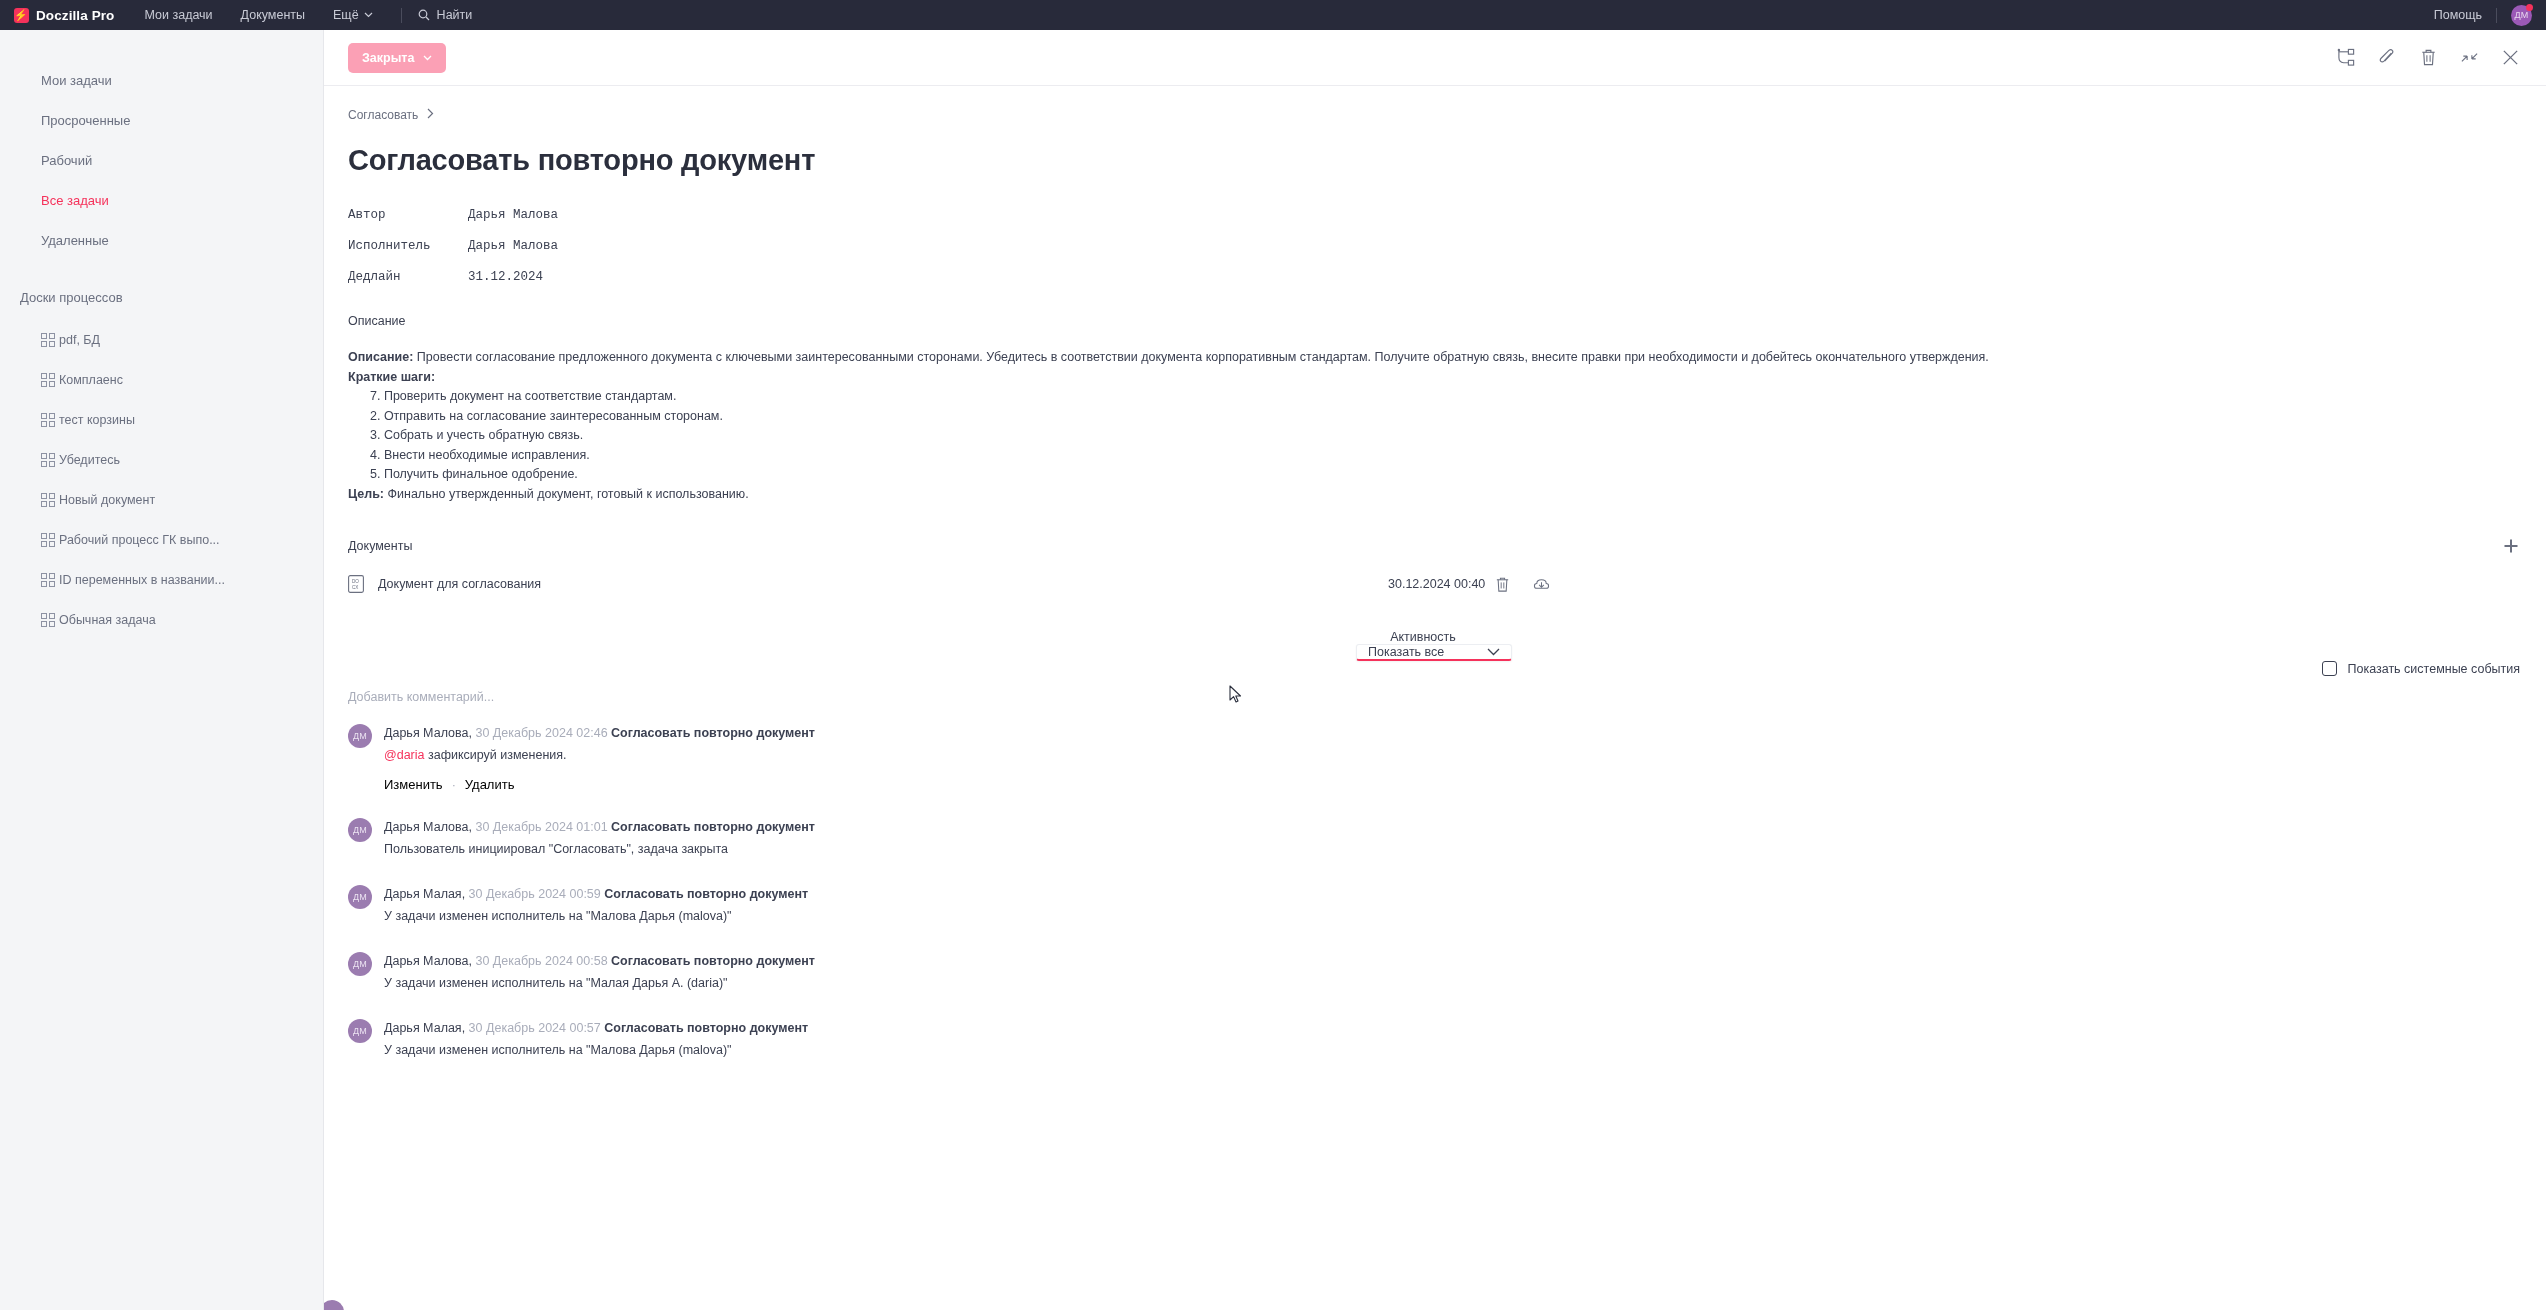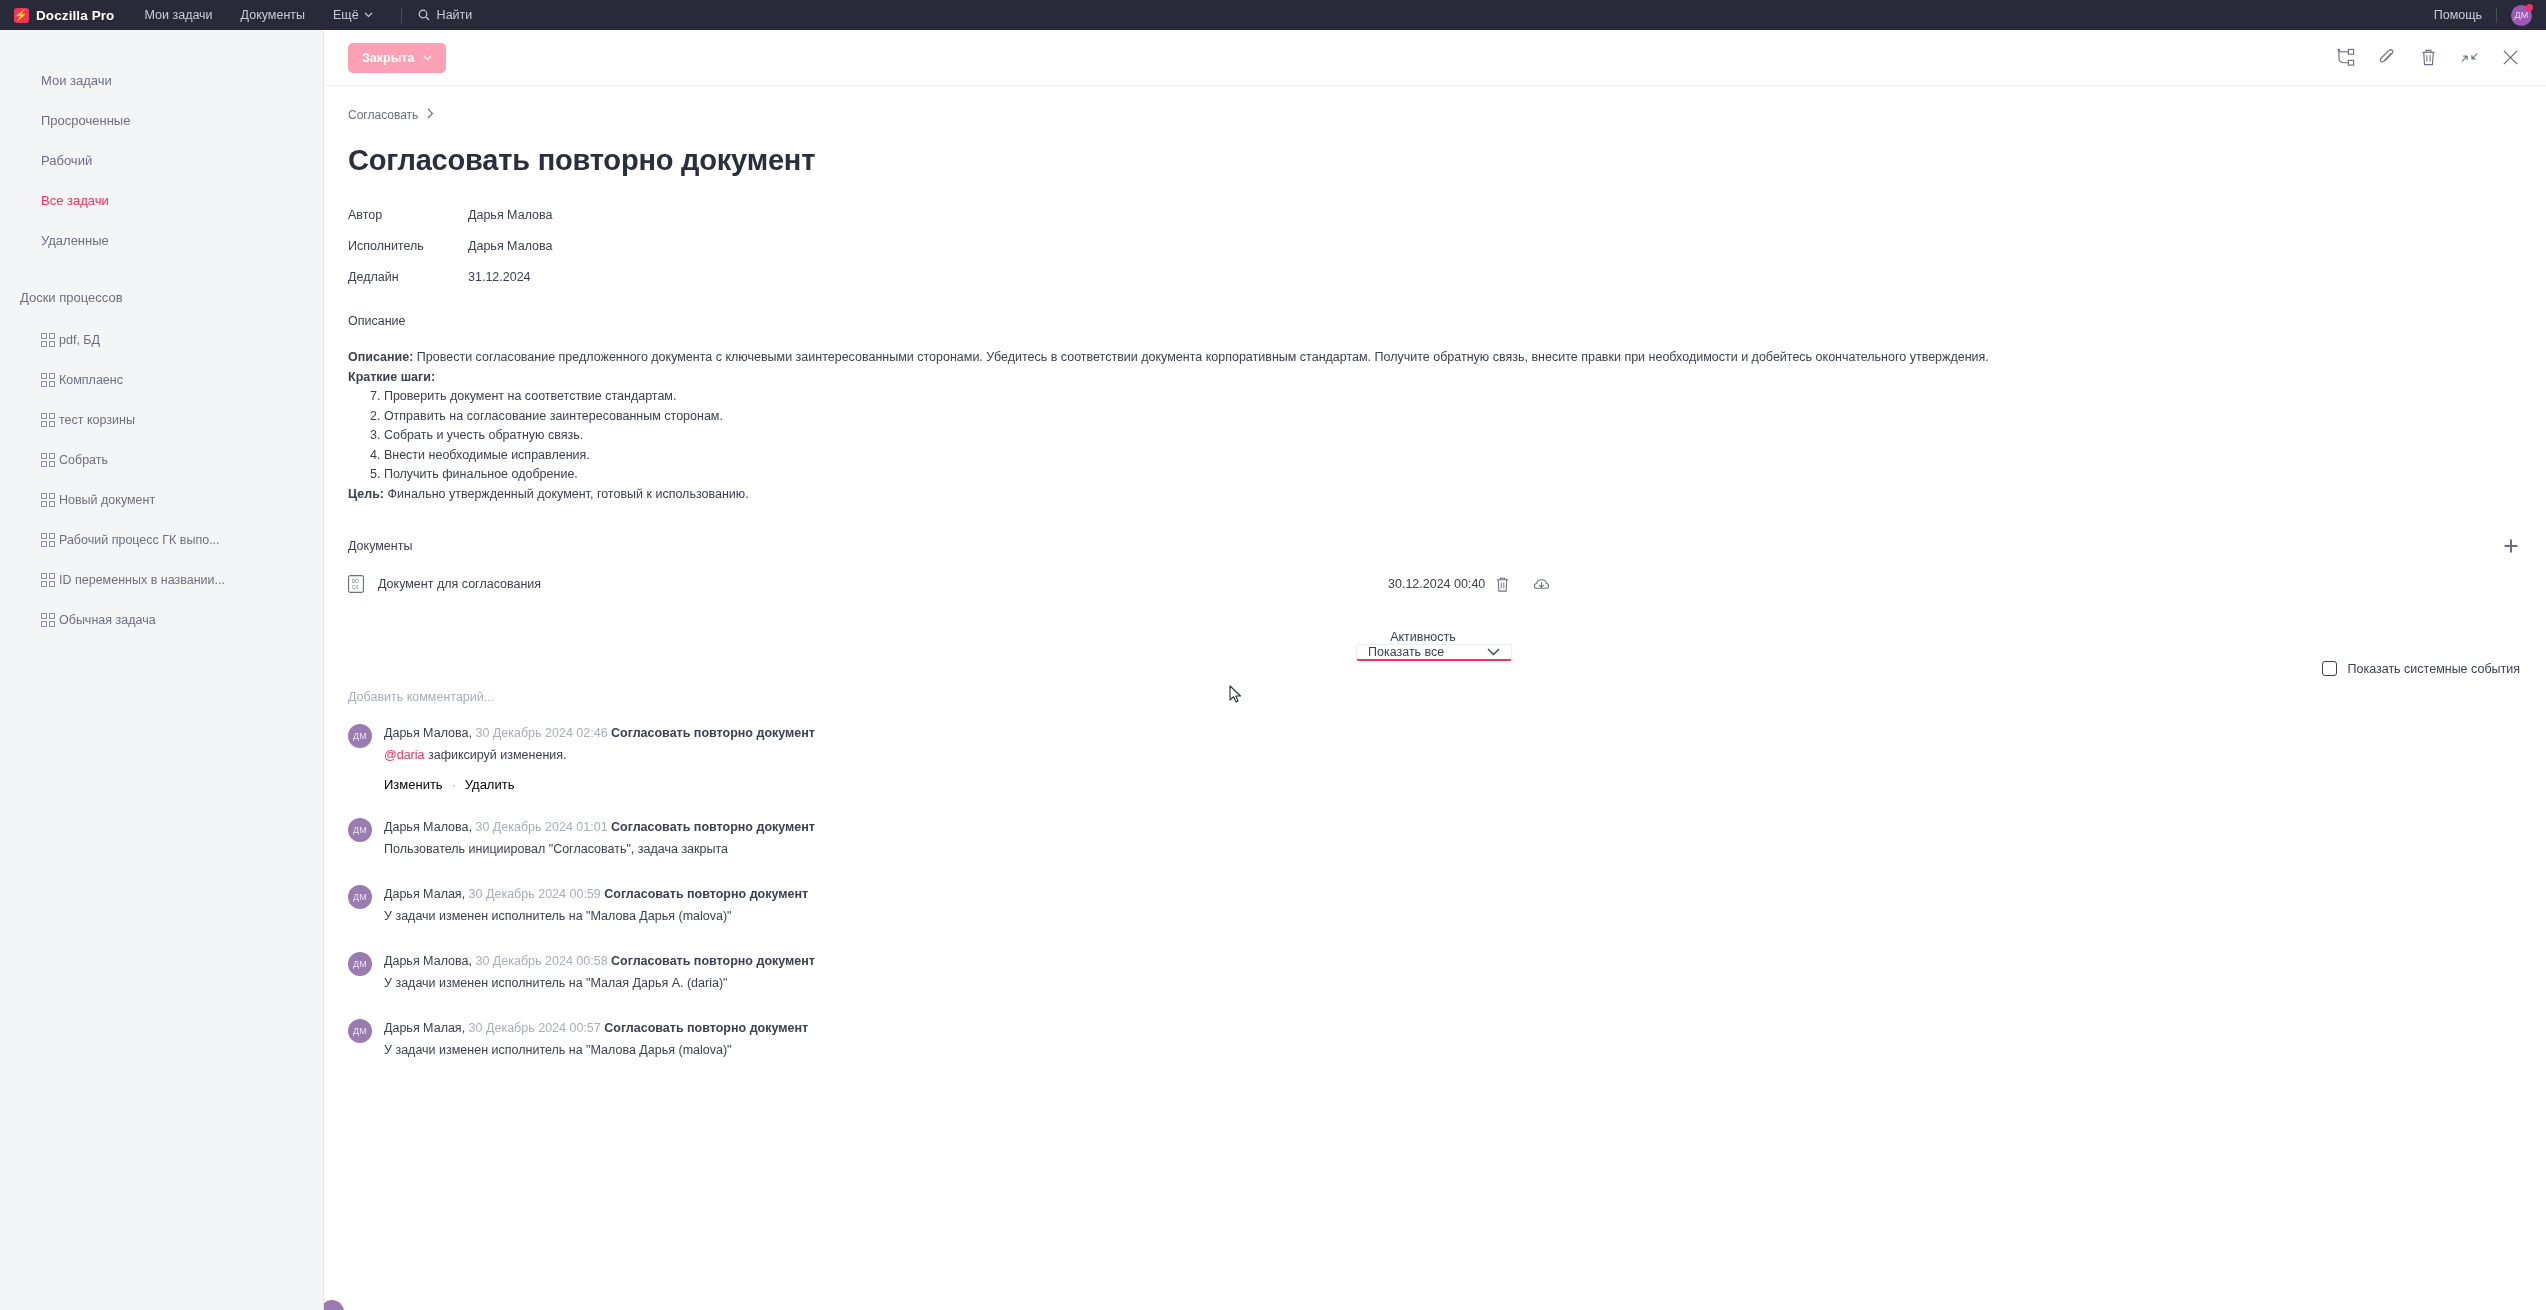--- a/index.html
+++ b/index.html
@@ -98,21 +98,21 @@
 
   .breadcrumb {
     display: flex; align-items: flex-start; gap: 9px;
     font-size: 12px; color: #6b7080; cursor: pointer; height: 22px;
   }
   .page-title {
     font-size: 29px; font-weight: bold; color: #2b2f3d;
     margin-top: 14px; letter-spacing: -.2px;
   }
 
-  .fields { margin-top: 22px; }
+  .fields { margin-top: 22px; font-family: Liberation Mono, monospace; }
   .field-row { display: flex; height: 31px; align-items: center; }
   .field-label { width: 120px; font-size: 12.5px; color: #3c4152; }
   .field-value { font-size: 12.5px; color: #3c4152; }
 
   .section-label { font-size: 12.5px; color: #3c4152; margin-top: 22px; }
 
   .desc-body { margin-top: 20px; font-size: 12.5px; color: #3c4152; line-height: 19.5px; }
   .desc-body b { font-weight: bold; }
   .desc-steps { list-style: none; margin: 0; padding: 0 0 0 22px; }
   .desc-steps li { line-height: 19.5px; }
@@ -264,21 +264,21 @@
     </svg>
     <span>тест корзины</span>
   </div>
   <div class="board-item">
     <svg class="grid-icon" viewBox="0 0 14 14">
       <rect x="0.5" y="0.5" width="5" height="5" stroke="#8d92a3" fill="none"></rect>
       <rect x="8.5" y="0.5" width="5" height="5" stroke="#8d92a3" fill="none"></rect>
       <rect x="0.5" y="8.5" width="5" height="5" stroke="#8d92a3" fill="none"></rect>
       <rect x="8.5" y="8.5" width="5" height="5" stroke="#8d92a3" fill="none"></rect>
     </svg>
-    <span>Собрать</span>
+    <span>Убедитесь</span>
   </div>
   <div class="board-item">
     <svg class="grid-icon" viewBox="0 0 14 14">
       <rect x="0.5" y="0.5" width="5" height="5" stroke="#8d92a3" fill="none"></rect>
       <rect x="8.5" y="0.5" width="5" height="5" stroke="#8d92a3" fill="none"></rect>
       <rect x="0.5" y="8.5" width="5" height="5" stroke="#8d92a3" fill="none"></rect>
       <rect x="8.5" y="8.5" width="5" height="5" stroke="#8d92a3" fill="none"></rect>
     </svg>
     <span>Новый документ</span>
   </div>

